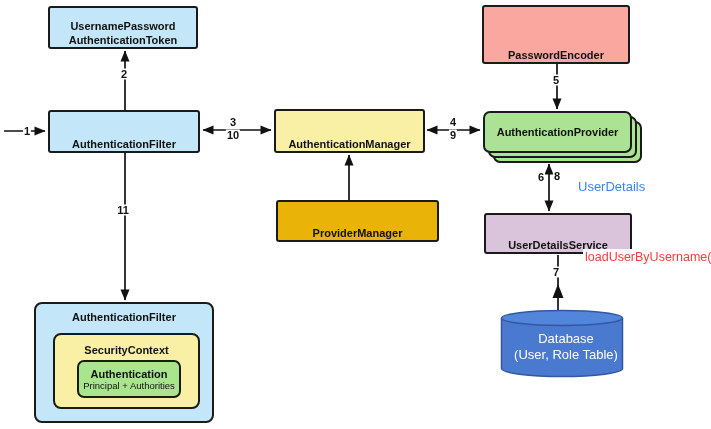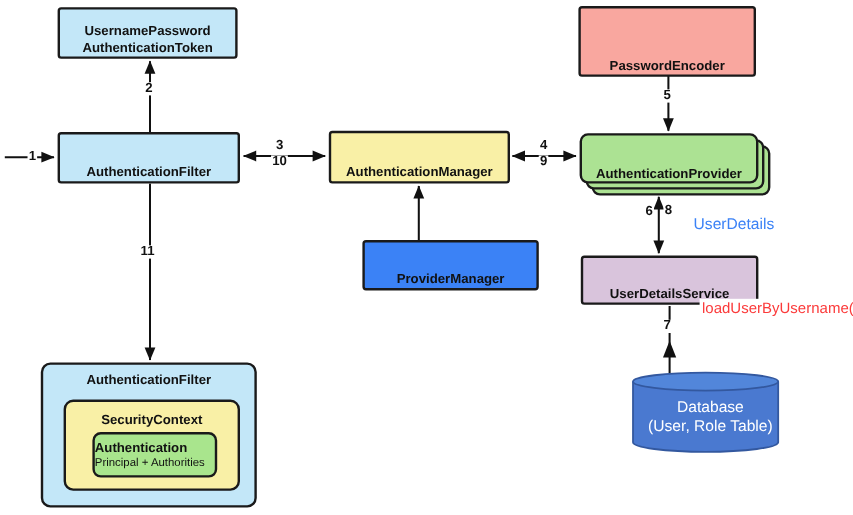--- a/index.html
+++ b/index.html
@@ -11,47 +11,47 @@
   svg.arrows { position:absolute; left:0; top:0; z-index:1; }
   .box {
     position:absolute; z-index:2;
     border:2px solid #1a1a1a; border-radius:3px;
     display:flex; flex-direction:column; align-items:center; justify-content:flex-end;
     text-align:center; font-weight:bold; font-size:11px; line-height:14px; color:#111;
   }
   .b-token   { left:48px;  top:6px;   width:150px; height:43px; background:#c3e7f8; }
   .b-filter  { left:48px;  top:110px; width:152px; height:43px; background:#c3e7f8; }
   .b-manager { left:274px; top:109px; width:151px; height:44px; background:#f9f0a6; }
-  .b-pm      { left:276px; top:200px; width:147px; height:42px; background:#3b82f6;margin-left:26px; }
+  .b-pm      { left:276px; top:200px; width:163px; height:42px; background:#eab308; }
   .b-pe      { left:482px; top:5px;   width:148px; height:59px; background:#f9a79f; }
   .provider-stack { position:absolute; left:483px; top:111px; width:161px; height:54px; z-index:2; }
   .pl { position:absolute; width:149px; height:42px; background:#ace293;
         border:2px solid #1a1a1a; border-radius:7px; }
   .pl3 { left:10px; top:10px; } .pl2 { left:5px; top:5px; }
-  .pl1 { left:0; top:0; display:flex; align-items:flex-end; justify-content:center;
+  .pl1 { left:0; top:0; display:flex; align-items:center; justify-content:center;
          font-weight:bold; font-size:11px; color:#111; }
   .b-uds { left:484px; top:213px; width:148px; height:41px; background:#d9c4dc; }
   .b-bottom { left:34px; top:302px; width:180px; height:121px; background:#c3e7f8;
               justify-content:flex-start; padding-top:6px; border-radius:8px; }
   .b-sc   { position:absolute; left:17px; top:29px; width:147px; height:76px; background:#f9f0a6;
             border:2px solid #1a1a1a; border-radius:8px; justify-content:flex-start; padding-top:8px;
             font-weight:bold; font-size:11px; display:flex; flex-direction:column; align-items:center; }
   .b-auth { position:absolute; left:22px; top:25px; width:104px; height:38px; background:#a9e58d;
             border:2px solid #1a1a1a; border-radius:7px; display:flex; flex-direction:column;
-            align-items:flex-start; justify-content:center; line-height:12px; }
+            align-items:center; justify-content:center; line-height:12px; }
   .b-auth .sub { font-weight:normal; font-size:9.5px; line-height:11px; }
   .num {
     position:absolute; z-index:4; transform:translate(-50%,-50%);
     font-weight:bold; font-size:11px; line-height:11px; color:#111;
     background:#fff; padding:0 1px; white-space:nowrap;
   }
   .annot { position:absolute; z-index:4; font-size:13px; color:#3b82f6; white-space:nowrap; }
   .annot-red { position:absolute; z-index:5; font-size:12.5px; color:#fb3a3a;
                background:#fff; padding:1px 2px; white-space:nowrap; }
-  .db { position:absolute; left:526px; top:309px; width:132px; height:69px; z-index:2; }
+  .db { position:absolute; left:500px; top:309px; width:132px; height:69px; z-index:2; }
   .db .db-text {
     position:absolute; left:0; top:0; width:100%; height:100%; z-index:3;
     display:flex; flex-direction:column; align-items:center; justify-content:center;
     padding-top:7px; color:#fff; font-size:13px; line-height:16px; text-align:center;
   }
 </style>
 </head>
 <body>
 
 <div class="stage">

